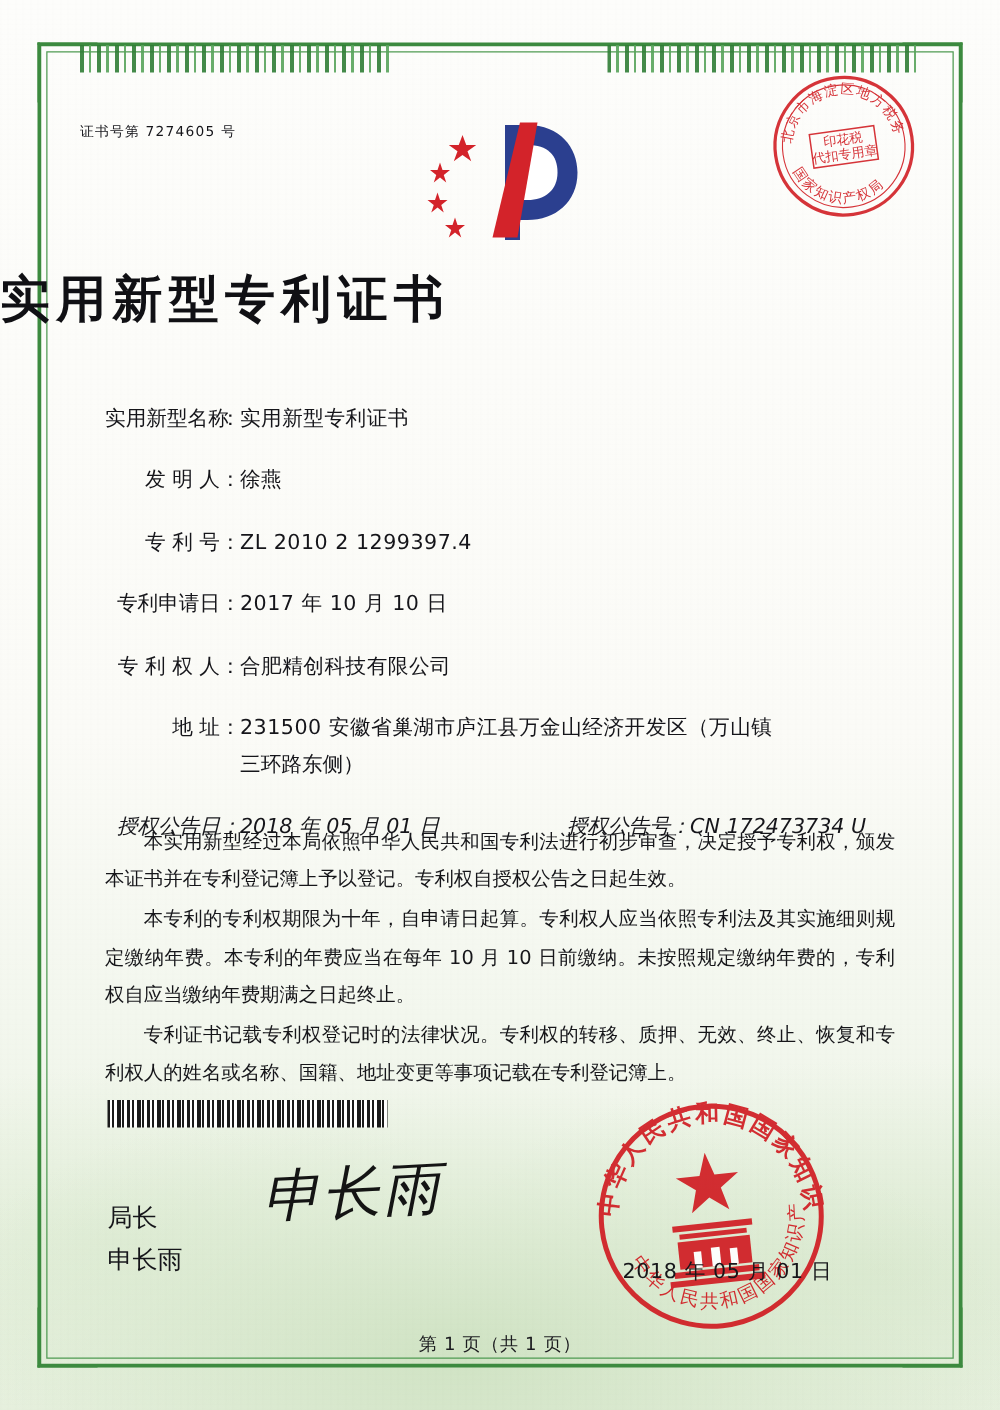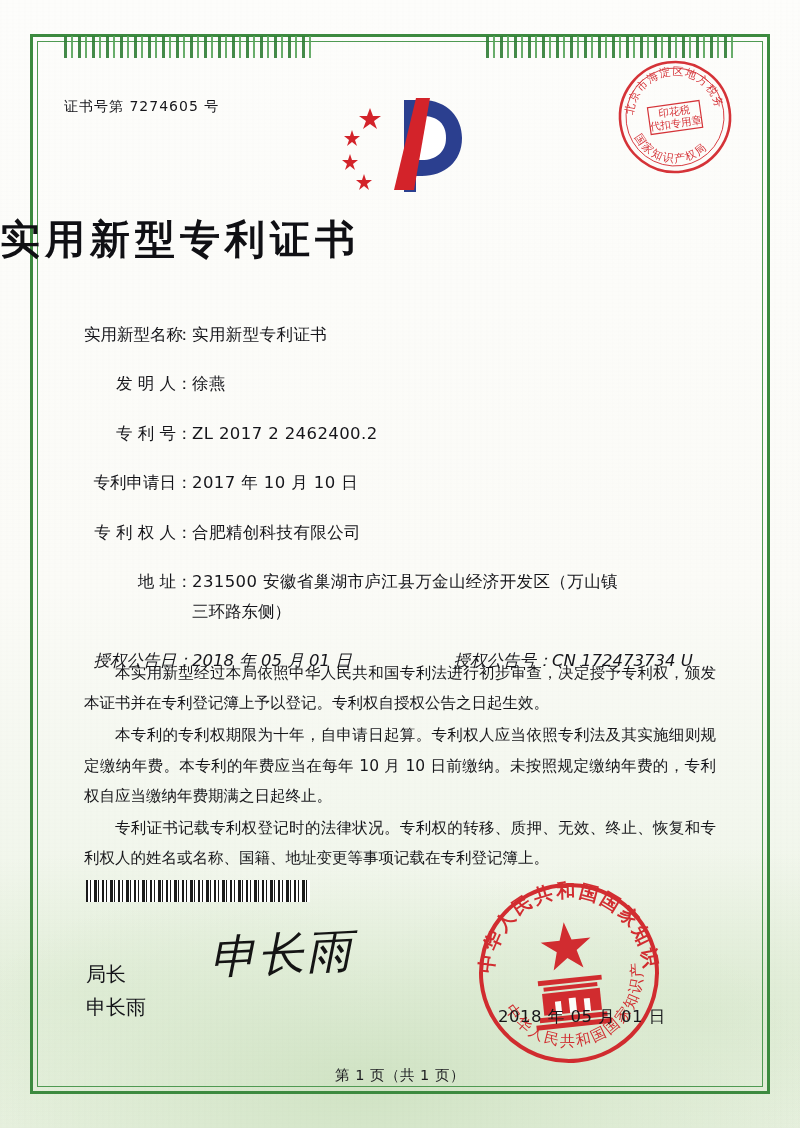--- a/index.html
+++ b/index.html
@@ -82,21 +82,21 @@
   .corner.tr { right: 30px; top: 34px; border-left: none; border-bottom: none; }
   .corner.bl { left: 30px; bottom: 34px; border-right: none; border-top: none; }
   .corner.br { right: 30px; bottom: 34px; border-left: none; border-top: none; }
 
   
   .cert-no {
     position: absolute;
     left: 64px;
     top: 98px;
     font-family: "DejaVu Sans", "Liberation Sans", sans-serif;
-    font-size: 14px;
+    font-size: 11px;
     color: #15151a;
     letter-spacing: 1px;
     white-space: nowrap;
   }
 
   .logo {
     position: absolute;
     left: 330px;
     top: 92px;
     width: 140px;
@@ -310,21 +310,21 @@
       <span class="field-value">实用新型专利证书</span>
     </div>
     <div class="field-row">
       <span class="field-label">发 明 人</span>
       <span class="field-colon">：</span>
       <span class="field-value">徐燕</span>
     </div>
     <div class="field-row">
       <span class="field-label">专 利 号</span>
       <span class="field-colon">：</span>
-      <span class="field-value">ZL 2017 2 2462400.2</span>
+      <span class="field-value">ZL 2010 2 1299397.4</span>
     </div>
     <div class="field-row">
       <span class="field-label">专利申请日</span>
       <span class="field-colon">：</span>
       <span class="field-value">2017 年 10 月 10 日</span>
     </div>
     <div class="field-row">
       <span class="field-label">专 利 权 人</span>
       <span class="field-colon">：</span>
       <span class="field-value">合肥精创科技有限公司</span>

